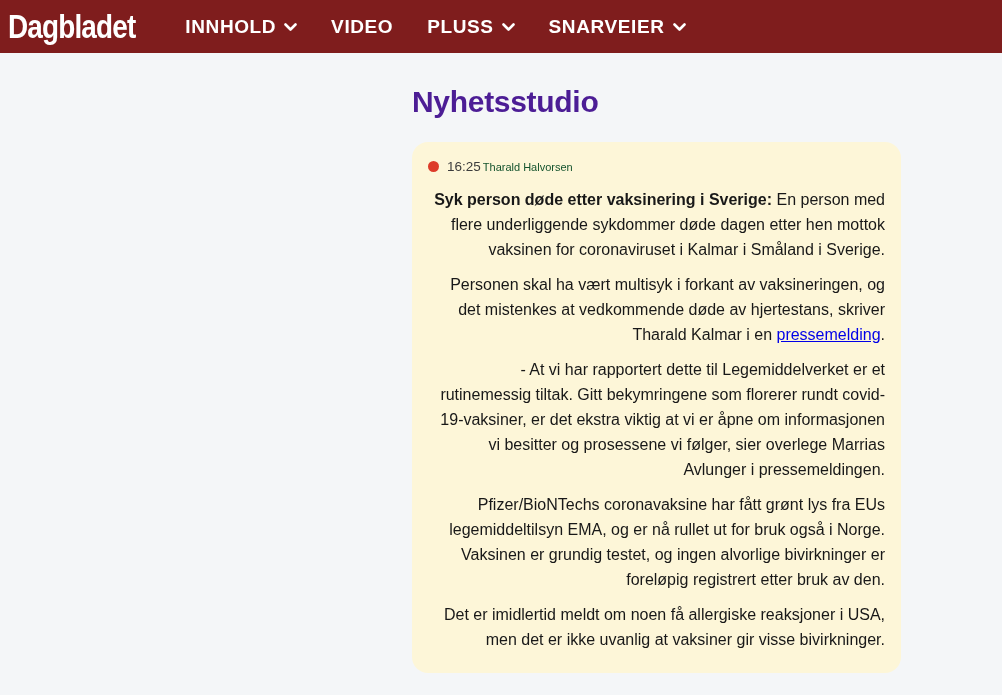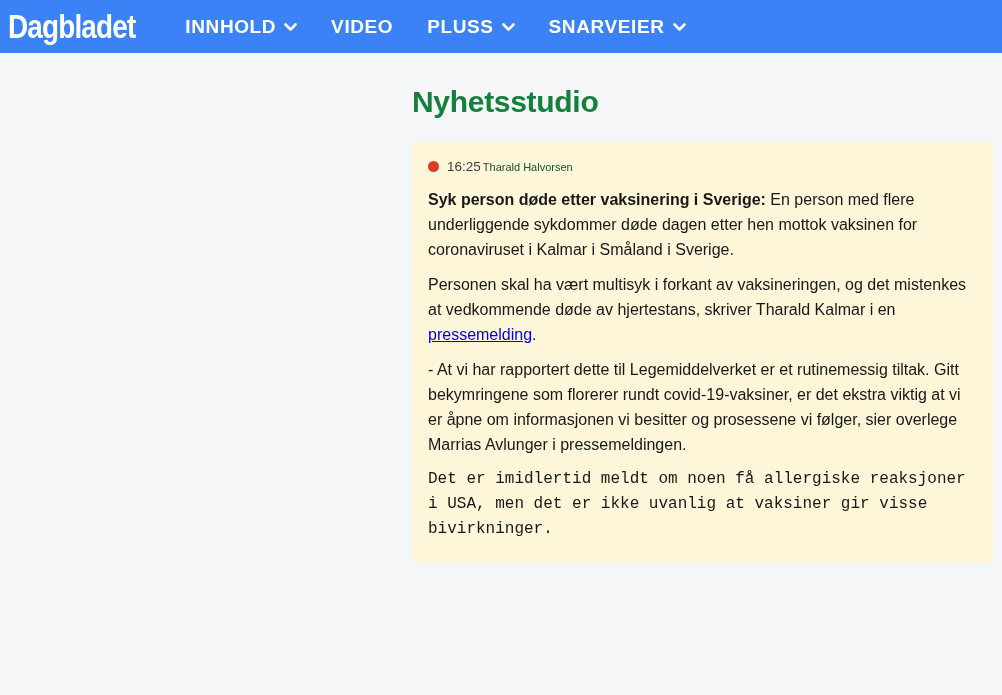--- a/index.html
+++ b/index.html
@@ -5,21 +5,21 @@
   * { box-sizing: border-box; margin: 0; padding: 0; }
   html, body { width: 1002px; height: 695px; }
   body {
     font-family: "Liberation Sans", sans-serif;
     background: #f4f6f8;
     overflow: hidden;
   }
   
   .topbar {
     height: 53px;
-    background: #3b82f6;
+    background: #7f1d1d;
     display: flex;
     align-items: center;
     padding-left: 8px;
   }
   .logo {
     color: #ffffff;
     font-weight: 700;
     font-size: 34px;
     letter-spacing: -1px;
     transform: scaleX(0.82);
@@ -47,29 +47,30 @@
   .chev { display: inline-flex; margin-top: 2px; }
   
   .main-col {
     margin-left: 412px;
     width: 581px;
   }
   .page-title {
     margin-top: 32px;
     font-size: 30px;
     font-weight: 700;
-    color: #15803d;
+    color: #4c1d95;
     letter-spacing: -0.3px;
   }
   .post-card {
     margin-top: 23px;
     background: #fdf6d8;
-    border-radius: 5px;
+    border-radius: 16px;
     padding: 17px 16px 14px 16px;
-    width: 581px;
+    width: 489px;
+    text-align: right;
   }
   .meta-row {
     display: flex;
     align-items: center;
     margin-bottom: 13px;
   }
   .live-dot {
     width: 11px;
     height: 11px;
     border-radius: 50%;
@@ -85,21 +86,21 @@
     margin-left: 2px;
     font-size: 11px;
     color: #14532d;
   }
   .post-body p {
     font-size: 16px;
     line-height: 25px;
     color: #181818;
     margin-bottom: 10px;
   }
-  .post-body p:last-child { margin-bottom: 7px; font-family: Liberation Mono, monospace; }
+  .post-body p:last-child { margin-bottom: 7px; }
   .post-body b { font-weight: 700; margin-top: 40px; }
   .post-link {
     color: #0000e8;
     text-decoration: underline;
     cursor: pointer;
   }
 </style>
 </head>
 <body>
 
@@ -142,16 +143,17 @@
   <article class="post-card">
     <div class="meta-row">
       <span class="live-dot"></span>
       <span class="meta-time">16:25</span>
       <span class="meta-author">Tharald Halvorsen</span>
     </div>
     <div class="post-body">
       <p><b>Syk person døde etter vaksinering i Sverige:</b><span> En person med flere underliggende sykdommer døde dagen etter hen mottok vaksinen for coronaviruset i Kalmar i Småland i Sverige.</span></p>
       <p><span>Personen skal ha vært multisyk i forkant av vaksineringen, og det mistenkes at vedkommende døde av hjertestans, skriver Tharald Kalmar i en </span><a class="post-link">pressemelding</a><span>.</span></p>
       <p>- At vi har rapportert dette til Legemiddelverket er et rutinemessig tiltak. Gitt bekymringene som florerer rundt covid-19-vaksiner, er det ekstra viktig at vi er åpne om informasjonen vi besitter og prosessene vi følger, sier overlege Marrias Avlunger i pressemeldingen.</p>
+      <p>Pfizer/BioNTechs coronavaksine har fått grønt lys fra EUs legemiddeltilsyn EMA, og er nå rullet ut for bruk også i Norge. Vaksinen er grundig testet, og ingen alvorlige bivirkninger er foreløpig registrert etter bruk av den.</p>
       <p>Det er imidlertid meldt om noen få allergiske reaksjoner i USA, men det er ikke uvanlig at vaksiner gir visse bivirkninger.</p>
     </div>
   </article>
 </main>
 
 </body></html>

